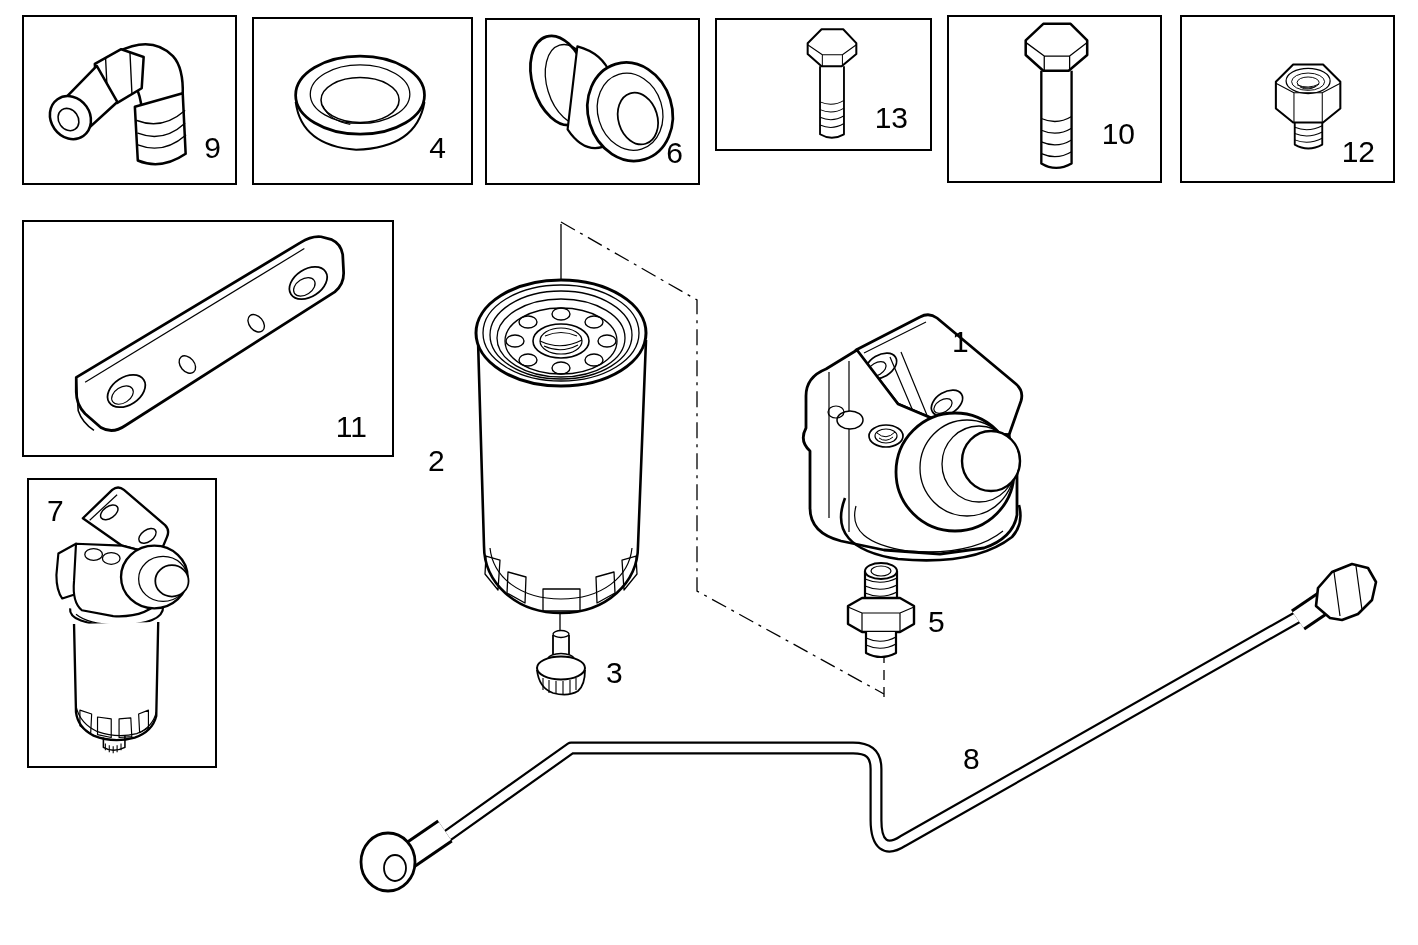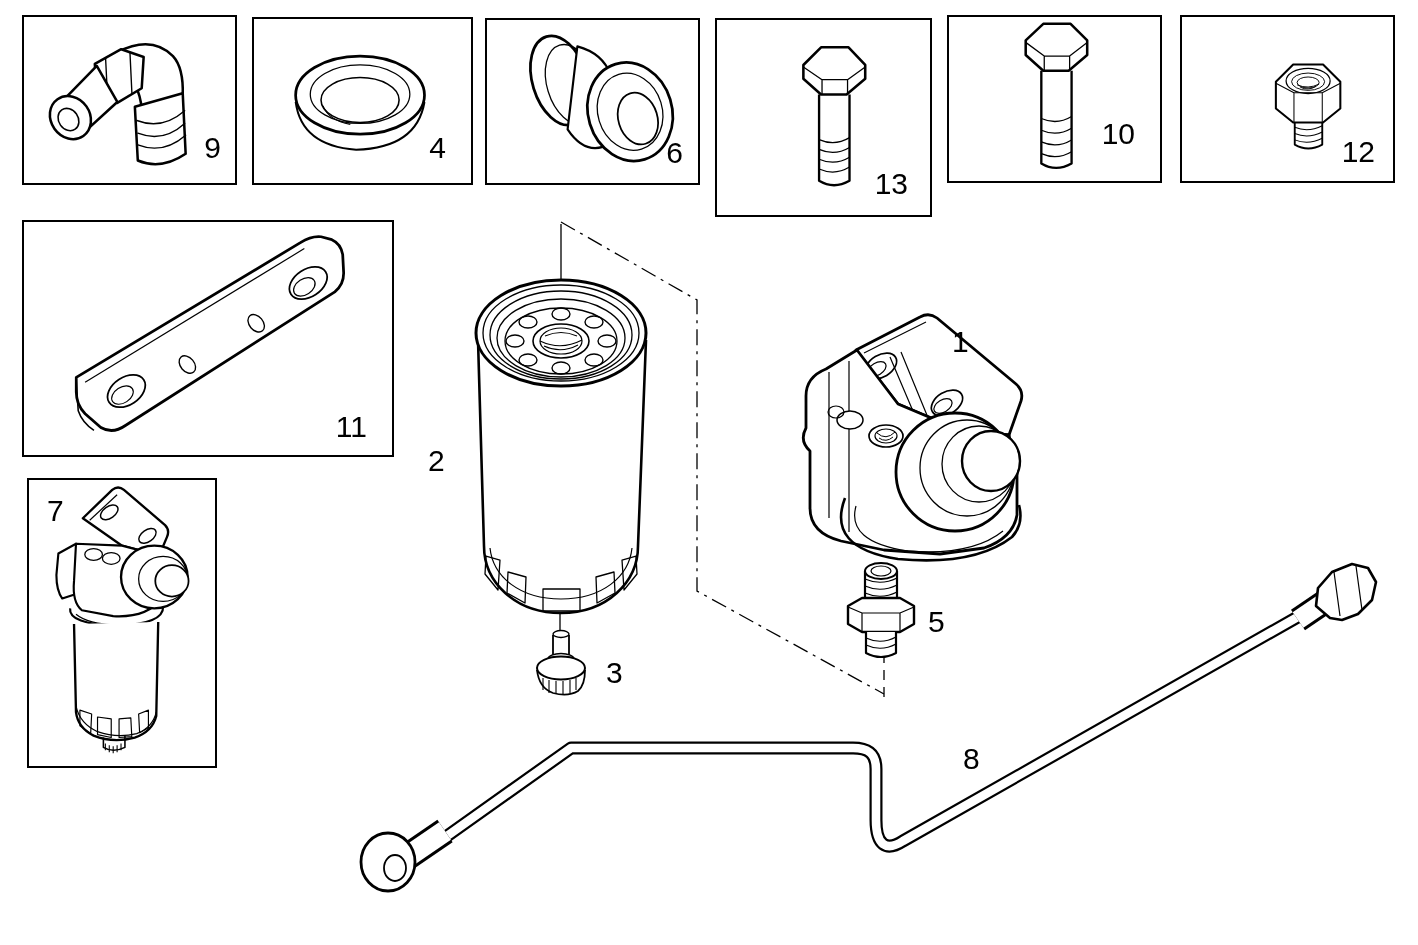--- a/index.html
+++ b/index.html
@@ -7,21 +7,21 @@
           font-family:"Liberation Sans", sans-serif;}
   .part-box{position:absolute;border:2px solid #000;background:#fff;box-sizing:border-box;}
   .part-box svg{display:block;width:100%;height:100%;}
   .part-label{position:absolute;color:#000;font-size:30px;line-height:1;
               font-family:"Liberation Sans", sans-serif;}
   .overlay{position:absolute;left:0;top:0;}
   
   .box-9 {left:22px; top:15px; width:215px;height:170px;}
   .box-4 {left:252px;top:17px; width:221px;height:168px;}
   .box-6 {left:485px;top:18px; width:215px;height:167px;}
-  .box-13{left:715px;top:18px; width:217px;height:199px;}
+  .box-13{left:715px;top:18px; width:217px;height:133px;}
   .box-10{left:947px;top:15px; width:215px;height:168px;}
   .box-12{left:1180px;top:15px;width:215px;height:168px;padding-left:42px;}
   .box-11{left:22px; top:220px;width:372px;height:237px;}
   .box-7 {left:27px; top:478px;width:190px;height:290px;}
 </style>
 </head>
 <body>
 
 <div class="canvas">
 

